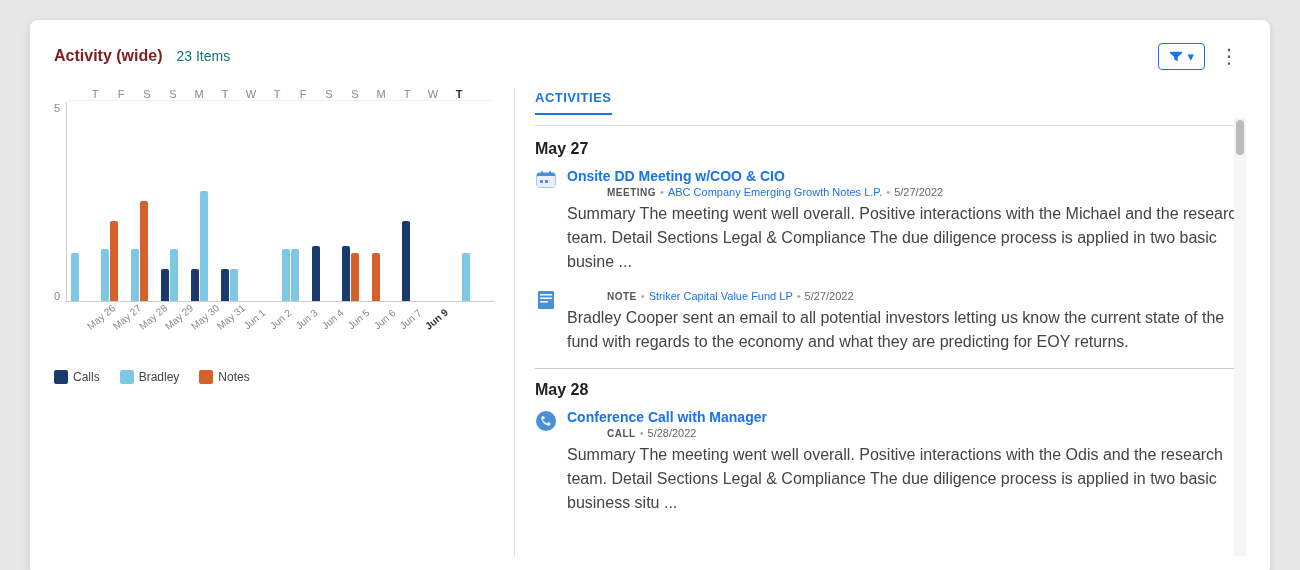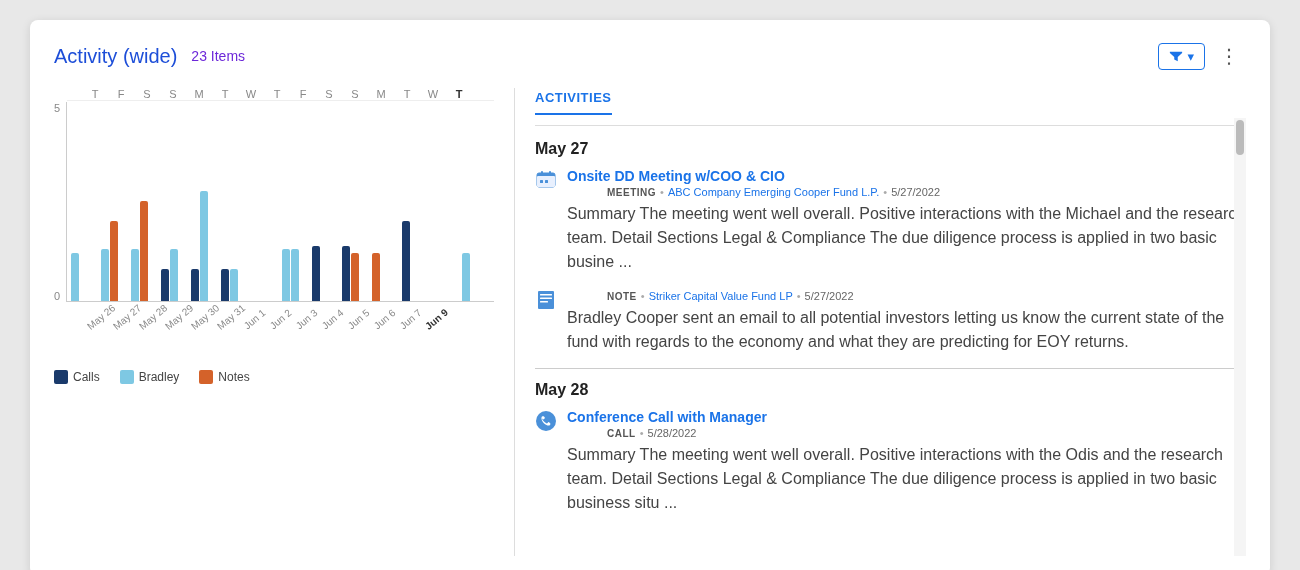--- a/index.html
+++ b/index.html
@@ -26,27 +26,27 @@
       align-items: center;
       justify-content: space-between;
       margin-bottom: 16px;
     }
     .header-left {
       display: flex;
       align-items: center;
       gap: 14px;
     }
     .page-title {
-      font-size: 20px;
-      font-weight: 400;
-      color: #1d4ed8;
+      font-size: 16px;
+      font-weight: 700;
+      color: #7f1d1d;
     }
     .items-count {
       font-size: 14px;
-      color: #6d28d9;
+      color: #0f766e;
       font-weight: 400;
     }
     .header-right {
       display: flex;
       align-items: center;
       gap: 8px;
     }
     .filter-btn {
       border: 1.5px solid #1a73e8;
       border-radius: 4px;
@@ -387,21 +387,21 @@
               <rect x="14" y="2" width="2" height="4" rx="1" fill="#4a90d9"></rect>
               <rect x="5" y="11" width="3" height="3" rx="0.5" fill="#4a90d9"></rect>
               <rect x="10" y="11" width="3" height="3" rx="0.5" fill="#4a90d9"></rect>
             </svg>
           </div>
           <div class="activity-body">
             <div class="activity-title">Onsite DD Meeting w/COO &amp; CIO</div>
             <div class="activity-meta">
               <span class="meta-type">MEETING</span>
               <span class="meta-dot">•</span>
-              <span class="meta-link">ABC Company Emerging Cooper Fund L.P.</span>
+              <span class="meta-link">ABC Company Emerging Growth Notes L.P.</span>
               <span class="meta-dot">•</span>
               <span>5/27/2022</span>
             </div>
             <div class="activity-summary">Summary The meeting went well overall. Positive interactions with the Michael and the research team. Detail Sections Legal &amp; Compliance The due diligence process is applied in two basic busine ...</div>
           </div>
         </div>
 
         <div class="activity-item">
           <div class="activity-icon">
             <svg viewBox="0 0 22 22" fill="none" xmlns="http://www.w3.org/2000/svg">

